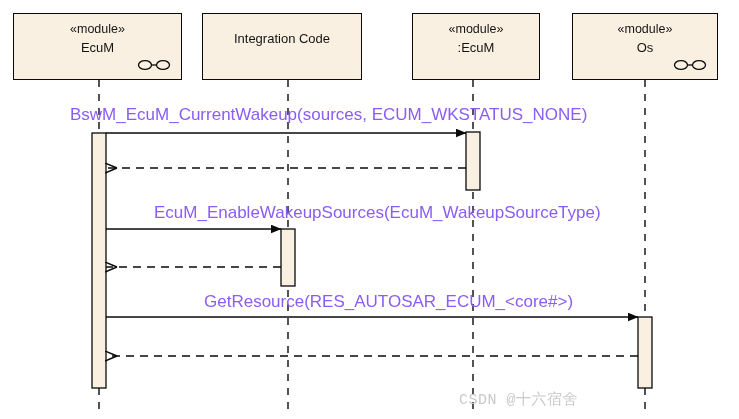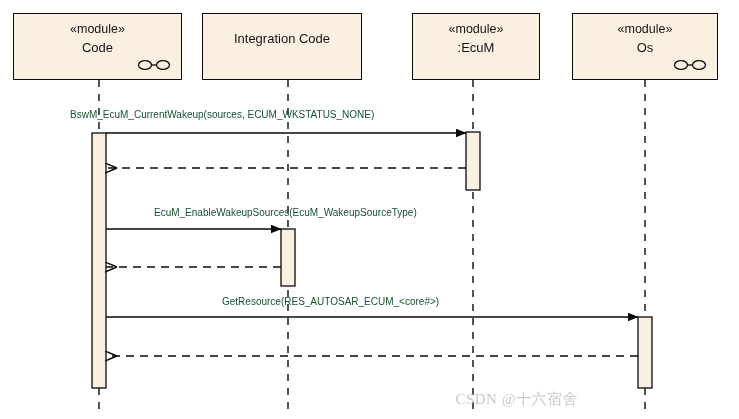--- a/index.html
+++ b/index.html
@@ -49,34 +49,34 @@
   }
   .iface-icon {
     position: absolute;
     right: 10px;
     bottom: 8px;
     width: 34px;
     height: 12px;
   }
   .msg-label {
     position: absolute;
-    font-size: 10px;
-    color: #14532d;
+    font-size: 17px;
+    color: #8b5cf6;
     white-space: nowrap;
     line-height: 14px;
   }
   .watermark {
     position: absolute;
     right: 14px;
     bottom: 10px;
     font-size: 15px;
     color: #c9c9c9;
     letter-spacing: 0.5px;
     white-space: nowrap;
-    font-family: Liberation Serif, serif;
+    font-family: Liberation Mono, monospace;
   }
 </style>
 </head>
 <body>
 
 <div id="diagram-root">
 
   <svg id="svg-layer" width="739" height="419">
     <defs>
       <marker id="arrow-filled" markerWidth="11" markerHeight="9" refX="10.5" refY="4.5" orient="auto" markerUnits="userSpaceOnUse">
@@ -108,21 +108,21 @@
         <line x1="106" y1="229" x2="281" y2="229" stroke="#0a0a0a" stroke-width="1.4" fill="none" marker-end="url(#arrow-filled)"></line>
         <line x1="281" y1="267" x2="106" y2="267" stroke="#0a0a0a" stroke-width="1.4" fill="none" stroke-dasharray="8 6" marker-end="url(#arrow-open)"></line>
         <line x1="106" y1="317" x2="638" y2="317" stroke="#0a0a0a" stroke-width="1.4" fill="none" marker-end="url(#arrow-filled)"></line>
         <line x1="638" y1="356" x2="106" y2="356" stroke="#0a0a0a" stroke-width="1.4" fill="none" stroke-dasharray="8 6" marker-end="url(#arrow-open)"></line>
       </g>
   </svg>
 
   <div id="boxes-layer">
       <div class="lifeline-box" style="left: 13px; top: 13px; width: 169px; height: 67px;">
         <div class="lifeline-stereotype">«module»</div>
-        <div class="lifeline-name">Code</div>
+        <div class="lifeline-name">EcuM</div>
         <svg class="iface-icon" viewBox="0 0 34 12">
           <line x1="8" y1="6" x2="26" y2="6" stroke="#0a0a0a" stroke-width="1.3"></line>
           <ellipse cx="8" cy="6" rx="6.5" ry="4.4" fill="#faf0e1" stroke="#0a0a0a" stroke-width="1.3"></ellipse>
           <ellipse cx="26" cy="6" rx="6.5" ry="4.4" fill="#faf0e1" stroke="#0a0a0a" stroke-width="1.3"></ellipse>
         </svg>
       </div>
       <div class="lifeline-box" style="left: 202px; top: 13px; width: 160px; height: 67px; text-align: center;">
         <div class="lifeline-name" style="margin-top: 8px;">Integration Code</div>
       </div>
       <div class="lifeline-box" style="left: 412px; top: 13px; width: 128px; height: 67px;">
@@ -135,17 +135,17 @@
         <svg class="iface-icon" viewBox="0 0 34 12">
           <line x1="8" y1="6" x2="26" y2="6" stroke="#0a0a0a" stroke-width="1.3"></line>
           <ellipse cx="8" cy="6" rx="6.5" ry="4.4" fill="#faf0e1" stroke="#0a0a0a" stroke-width="1.3"></ellipse>
           <ellipse cx="26" cy="6" rx="6.5" ry="4.4" fill="#faf0e1" stroke="#0a0a0a" stroke-width="1.3"></ellipse>
         </svg>
       </div>
     </div>
   <div id="labels-layer">
       <div class="msg-label" style="left: 70px; top: 108px;">BswM_EcuM_CurrentWakeup(sources, ECUM_WKSTATUS_NONE)</div>
       <div class="msg-label" style="left: 110px; top: 206px; margin-left: 44px;">EcuM_EnableWakeupSources(EcuM_WakeupSourceType)</div>
-      <div class="msg-label" style="left: 222px; top: 295px;">GetResource(RES_AUTOSAR_ECUM_&lt;core#&gt;)</div>
+      <div class="msg-label" style="left: 204px; top: 295px;">GetResource(RES_AUTOSAR_ECUM_&lt;core#&gt;)</div>
     </div>
 
   <div class="watermark">CSDN @十六宿舍</div>
 </div>
 
 </body></html>

